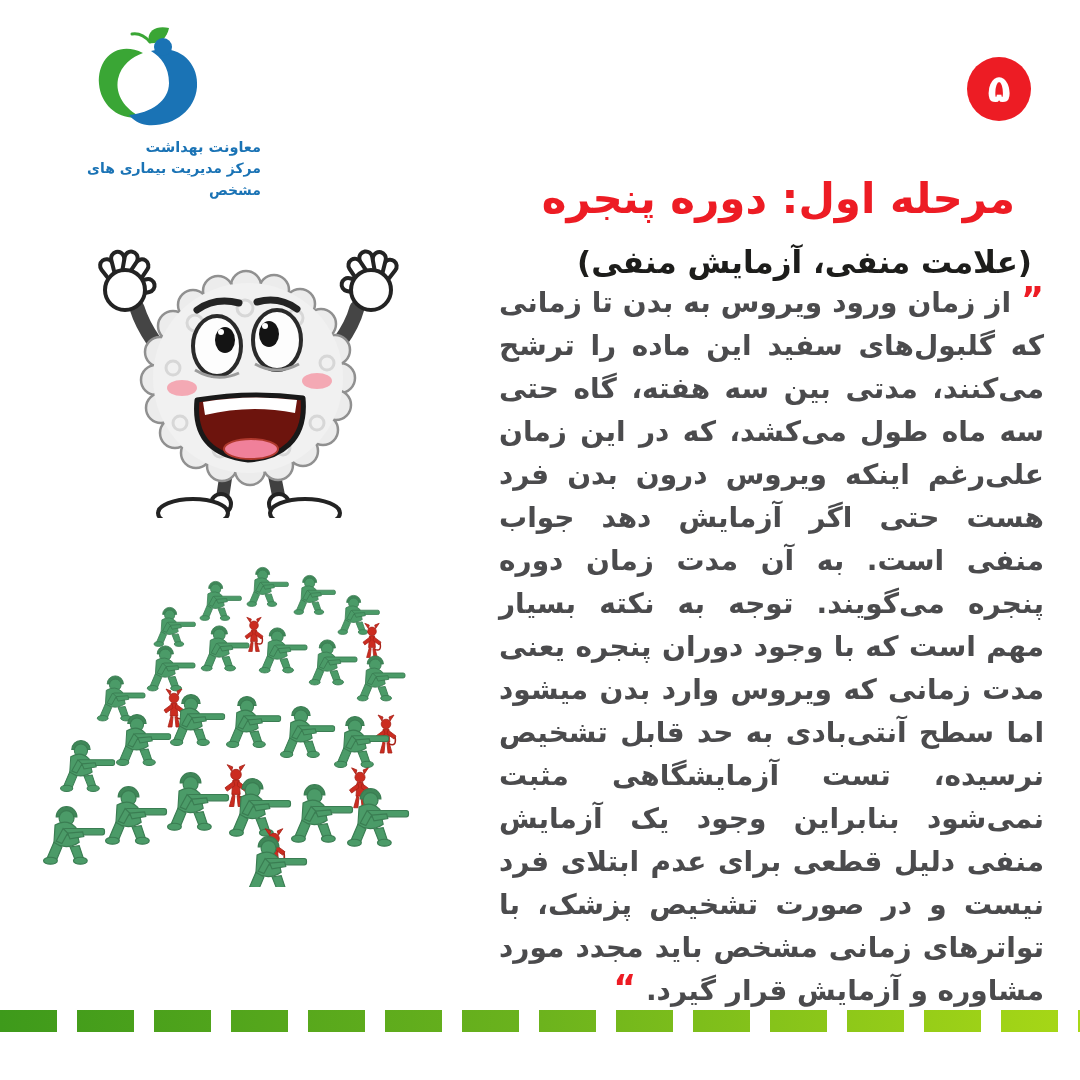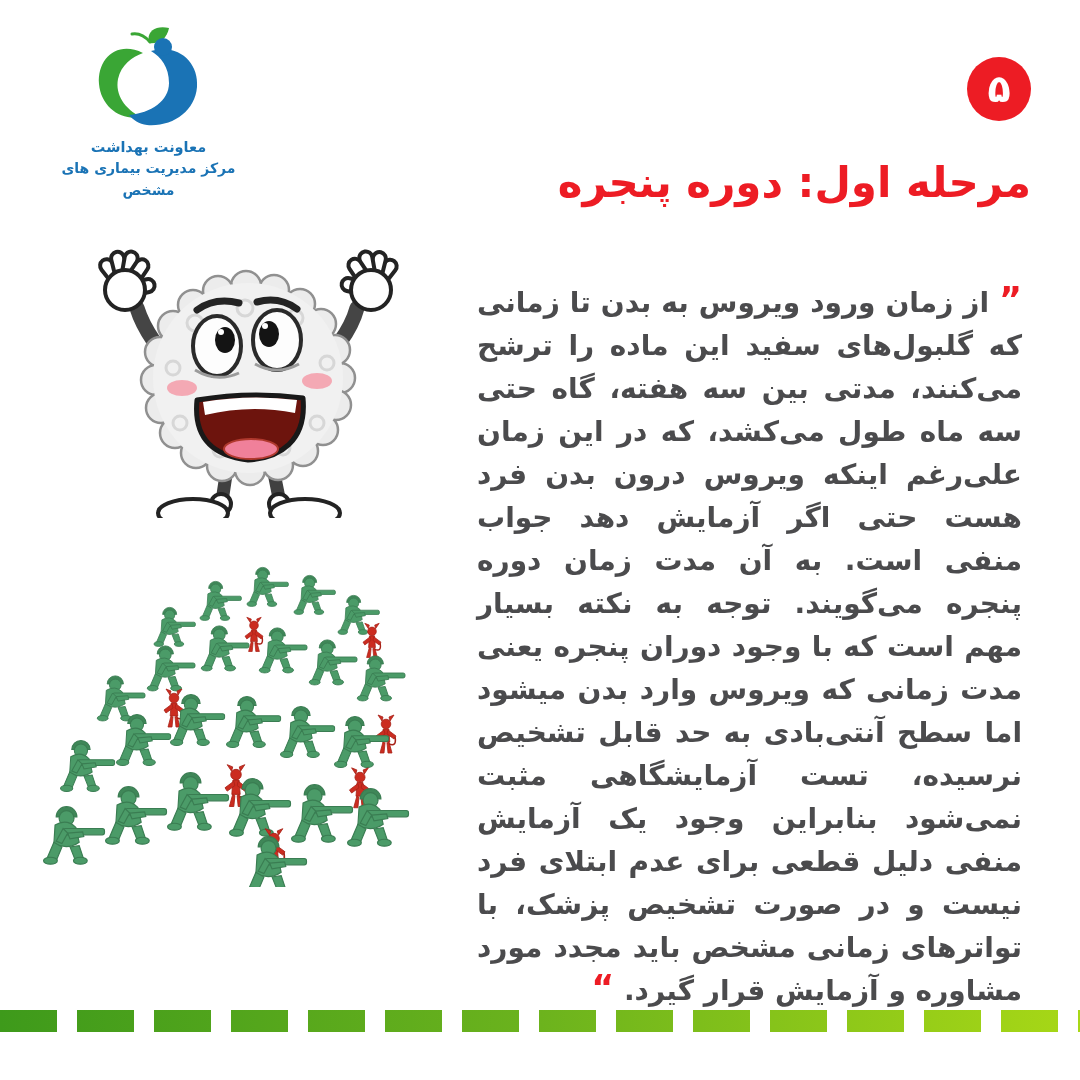--- a/index.html
+++ b/index.html
@@ -2,41 +2,41 @@
 <html lang="fa" dir="rtl"><head>
 <meta charset="utf-8">
 <style>
   html,body{margin:0;padding:0;background:#ffffff;}
   .page{
     position:relative;width:1080px;height:1080px;background:#ffffff;
     overflow:hidden;font-family:"DejaVu Sans",sans-serif;direction:rtl;
   }
 
   
-  .logo{position:absolute;top:26px;left:36px;width:225px;text-align:center;}
+  .logo{position:absolute;top:26px;left:36px;width:225px;}
   .logo svg{display:block;margin:0 auto;width:122px;height:106px;}
   .logo-text{margin-top:4px;color:#1a73b5;font-weight:bold;font-size:14px;line-height:1.55;direction:rtl;}
   .logo-text .l1{font-size:14.5px;}
   .logo-text .l2{font-size:14px;}
 
   
   .badge{
     position:absolute;top:57px;right:49px;width:64px;height:64px;border-radius:50%;
     background:#ed1c24;color:#ffffff;display:flex;align-items:center;justify-content:center;
     font-size:38px;font-weight:bold;
   }
 
   
   .title-block{position:absolute;top:156px;right:48px;width:585px;text-align:right;direction:rtl;}
-  .title{margin:1px;color:#ed1c24;font-size:42px;font-weight:bold;line-height:1.25;}
+  .title{margin:17px;color:#ed1c24;font-size:42px;font-weight:bold;line-height:1.25;}
   .subtitle{margin:6px 0 0 0;color:#1d1d1b;font-size:31px;font-weight:bold;line-height:1.25;}
 
   
   .body-text{
-    position:absolute;top:281px;right:58px;width:545px;
+    position:absolute;top:281px;right:36px;width:545px;
     direction:rtl;text-align:justify;
     color:#4b4b4d;font-size:28px;font-weight:bold;line-height:43px;
     margin:0;
   }
   .quote-mark{color:#ed1c24;font-size:1.25em;line-height:0;font-weight:bold;}
 
   
   .mascot{position:absolute;top:228px;left:45px;width:400px;height:290px;}
   .soldiers{position:absolute;top:552px;left:22px;width:445px;height:335px;}
 
@@ -70,20 +70,21 @@
       <div class="l2">مرکز مدیریت بیماری های مشخص</div>
     </div>
   </div>
 
   <div class="badge">
     <span>۵</span>
   </div>
 
   <div class="title-block">
     <h1 class="title">مرحله اول: دوره پنجره</h1>
+    <h2 class="subtitle">(علامت منفی، آزمایش منفی)</h2>
   </div>
 
   <p class="body-text"><span class="quote-mark">”</span> <span>از زمان ورود ویروس به بدن تا زمانی که گلبول‌های سفید این ماده را ترشح می‌کنند، مدتی بین سه هفته، گاه حتی سه ماه طول می‌کشد، که در این زمان علی‌رغم اینکه ویروس درون بدن فرد هست حتی اگر آزمایش دهد جواب منفی است. به آن مدت زمان دوره پنجره می‌گویند. توجه به نکته بسیار مهم است که با وجود دوران پنجره یعنی مدت زمانی که ویروس وارد بدن میشود اما سطح آنتی‌بادی به حد قابل تشخیص نرسیده، تست آزمایشگاهی مثبت نمی‌شود بنابراین وجود یک آزمایش منفی دلیل قطعی برای عدم ابتلای فرد نیست و در صورت تشخیص پزشک، با تواترهای زمانی مشخص باید مجدد مورد مشاوره و آزمایش قرار گیرد.</span> <span class="quote-mark">“</span></p>
 
   <svg class="mascot" viewBox="0 0 400 290" aria-hidden="true">
 
     <path d="M140,150 C120,130 100,106 92,80" fill="none" stroke="#454545" stroke-width="15" stroke-linecap="round"></path>
     <path d="M262,150 C284,130 305,106 312,80" fill="none" stroke="#454545" stroke-width="15" stroke-linecap="round"></path>
 
     <g fill="#ffffff" stroke="#232323" stroke-width="4">

